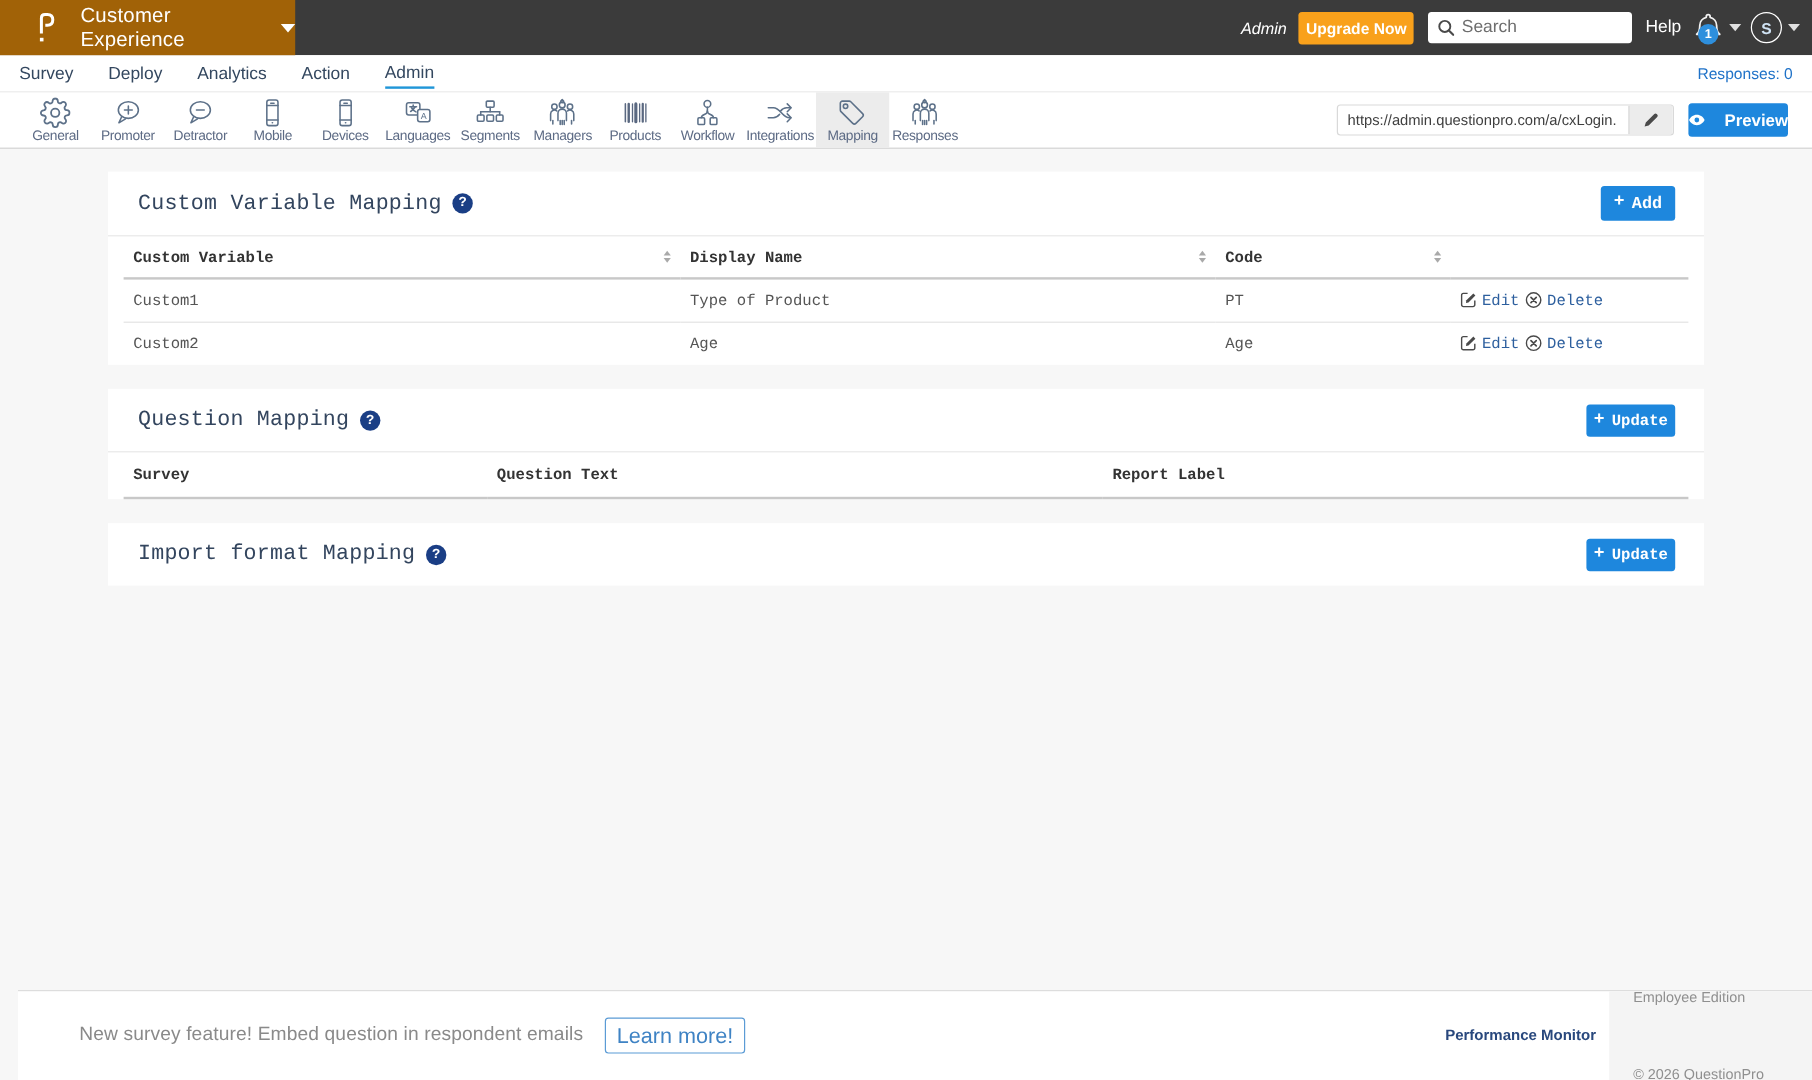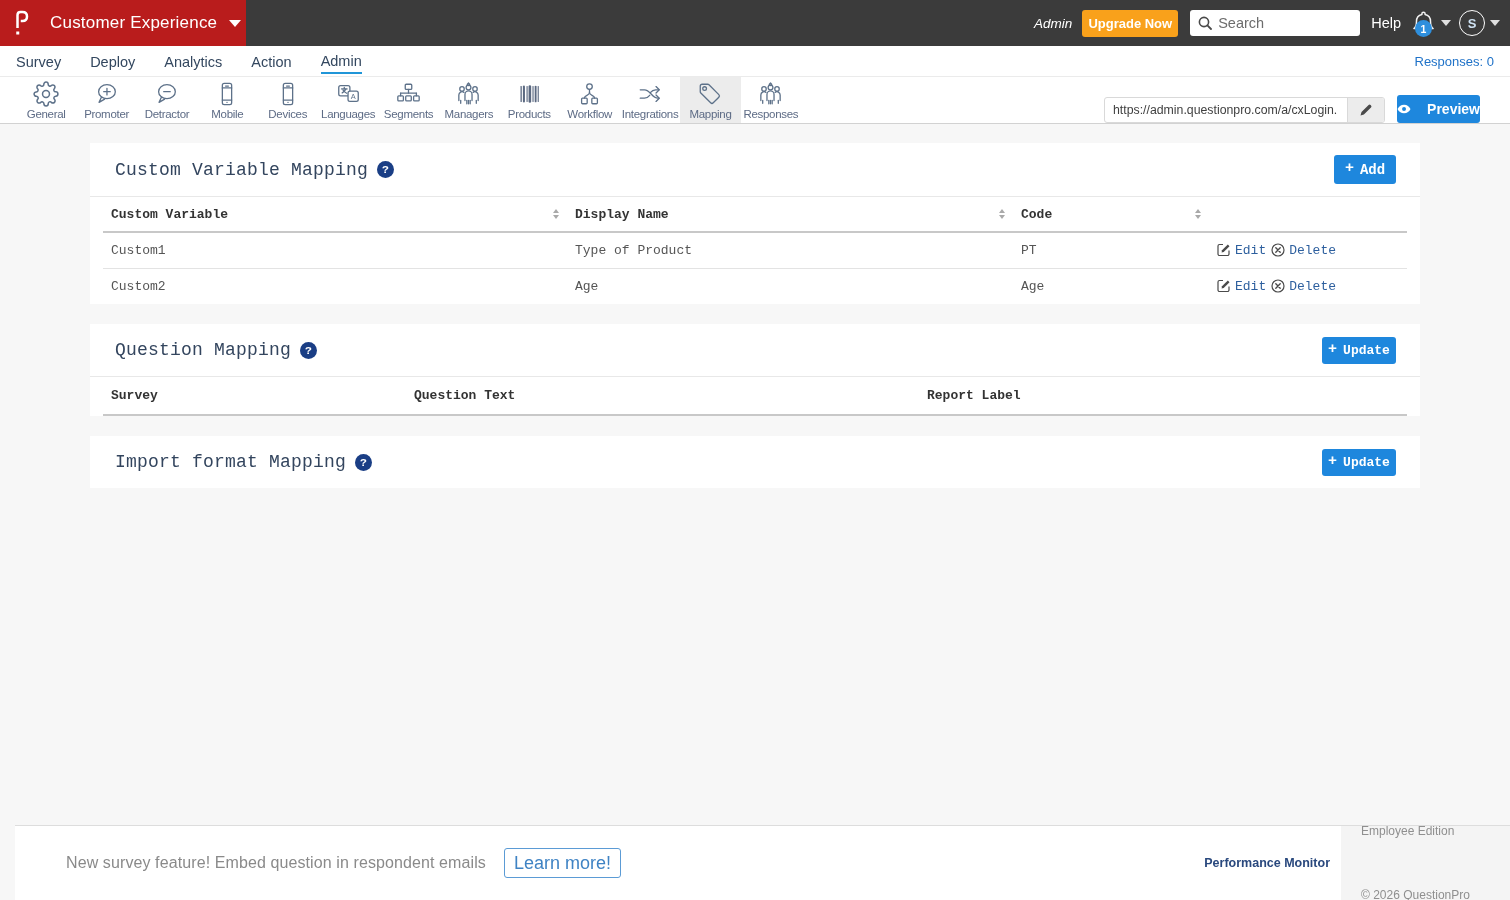--- a/index.html
+++ b/index.html
@@ -6,21 +6,21 @@
   html, body { width: 1510px; height: 900px; }
   body {
     font-family: "Liberation Sans", sans-serif;
     background: #f7f7f7;
     position: relative;
     overflow: hidden;
   }
 
   
   .topbar { height: 46px; background: #3b3b3b; display: flex; align-items: stretch; }
-  .brand { width: 246px; background: #b91c1c; display: flex; align-items: center; padding-left: 15px; cursor: pointer; }
+  .brand { width: 246px; background: #a16207; display: flex; align-items: center; padding-left: 32px; cursor: pointer; }
   .brand-logo { width: 14px; height: 26px; flex: 0 0 auto; }
   .brand-name { color: #fff; font-size: 17px; margin-left: 21px; letter-spacing: .2px; }
   .caret-down { width: 0; height: 0; border-left: 6px solid transparent; border-right: 6px solid transparent; border-top: 7px solid #fff; margin-left: 12px; }
   .crumbs { display: flex; align-items: center; margin-left: 31px; }
   .crumb-survey { color: #74aadb; font-size: 17px; cursor: pointer; }
   .crumb-sep { color: #9a9a9a; font-size: 17px; margin: 0 13px 0 19px; }
   .crumb-page { color: #f2f2f2; font-size: 18px; }
   .topbar-right { margin-left: auto; display: flex; align-items: center; padding-right: 10px; }
   .admin-label { color: #fff; font-style: italic; font-size: 13.5px; margin-right: 10px; }
   .upgrade-btn { background: #f9a11b; color: #fff; font-size: 13px; font-weight: bold; border: none; border-radius: 3px; height: 27px; padding: 0 6px; margin-right: 12px; cursor: pointer; font-family: inherit; }
@@ -40,21 +40,21 @@
   .nav-tab.active { border-bottom: 2px solid #2096d8; }
   .responses-count { margin-left: auto; color: #1f72c8; font-size: 13px; }
 
   
   .toolbar { height: 48px; background: #fff; border-top: 1px solid #ebebeb; border-bottom: 1px solid #d2d2d2; display: flex; align-items: stretch; padding-left: 16px; position: relative; }
   .tool-item { width: 60.4px; display: flex; flex-direction: column; align-items: center; justify-content: flex-end; padding-bottom: 3px; cursor: pointer; }
   .tool-item.active { background: #ececec; }
   .tool-icon { height: 27px; display: flex; align-items: center; justify-content: center; }
   .tool-icon svg { stroke: #5d7189; fill: none; stroke-width: 1.4; stroke-linecap: round; stroke-linejoin: round; }
   .tool-label { font-size: 11.5px; letter-spacing: -0.3px; color: #5d6b85; margin-top: 1px; white-space: nowrap; }
-  .toolbar-right { position: absolute; right: 30px; top: 0; height: 100%; display: flex; align-items: flex-end; }
+  .toolbar-right { position: absolute; right: 20px; top: 0; height: 100%; display: flex; align-items: center; }
   .url-group { width: 281px; height: 26px; border: 1px solid #d9d9d9; border-radius: 3px; background: #fff; display: flex; overflow: hidden; }
   .url-input { flex: 1; border: none; outline: none; font-size: 12.3px; color: #3f3f3f; padding: 0 8px; font-family: inherit; background: transparent; min-width: 0; }
   .url-addon { width: 37px; background: #ececec; border-left: 1px solid #d9d9d9; display: flex; align-items: center; justify-content: center; cursor: pointer; }
   .preview-btn { margin-left: 12px; width: 83px; height: 28px; background: #1e87dd; color: #fff; font-size: 14px; font-weight: bold; border: none; border-radius: 3px; display: flex; align-items: center; justify-content: center; gap: 16px; cursor: pointer; font-family: inherit; }
 
   
   .content { padding: 19px 90px 0; }
   .card { background: #fff; margin-bottom: 20px; font-family: Liberation Mono, monospace; }
   .card-head { display: flex; align-items: center; height: 54px; padding: 0 24px 0 25px; }
   .card-head.with-divider { border-bottom: 1px solid #e8e8e8; }

